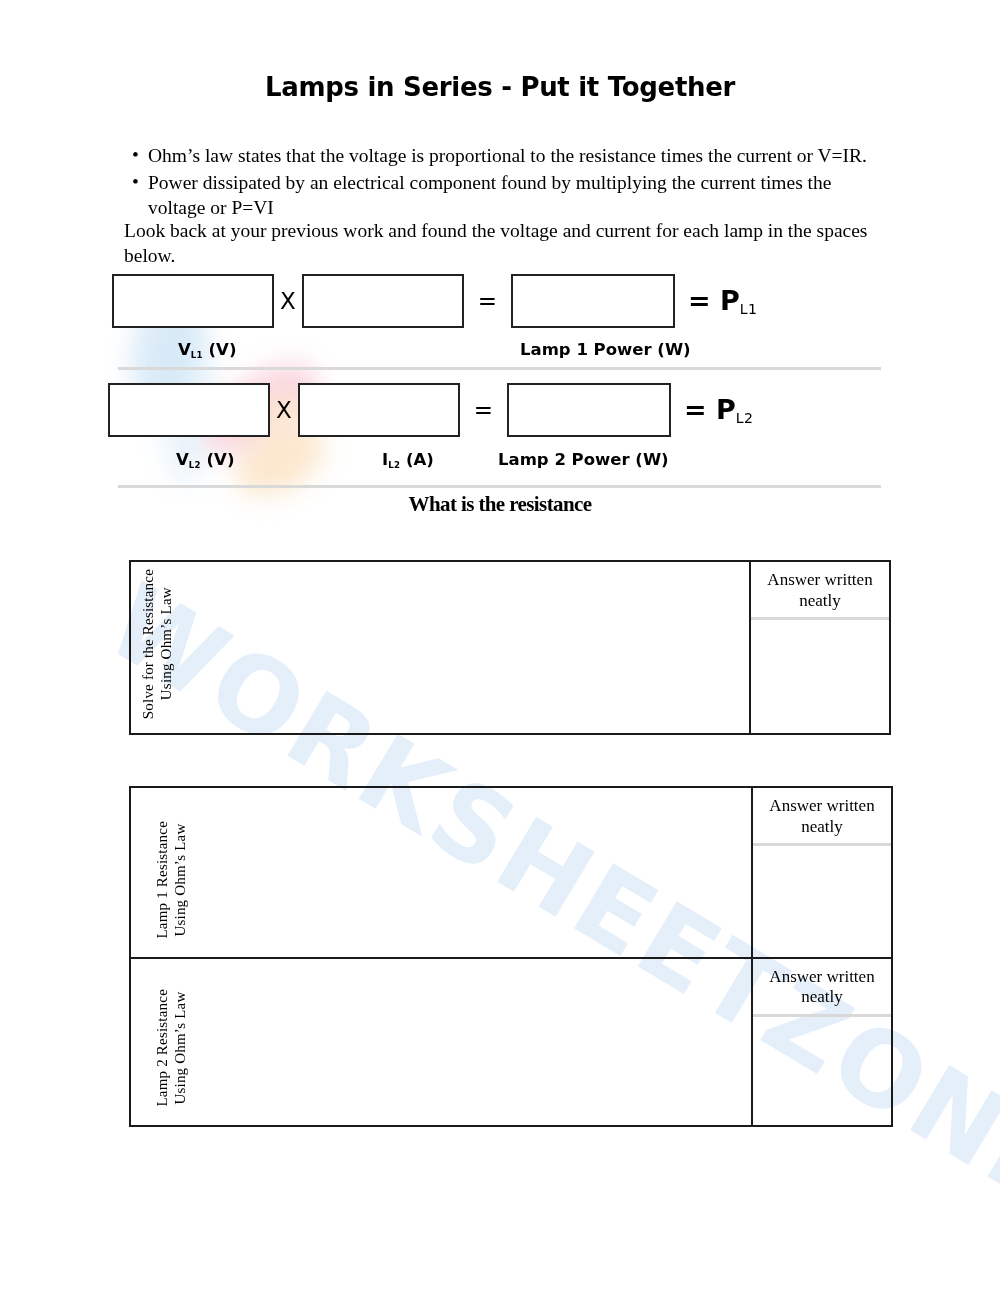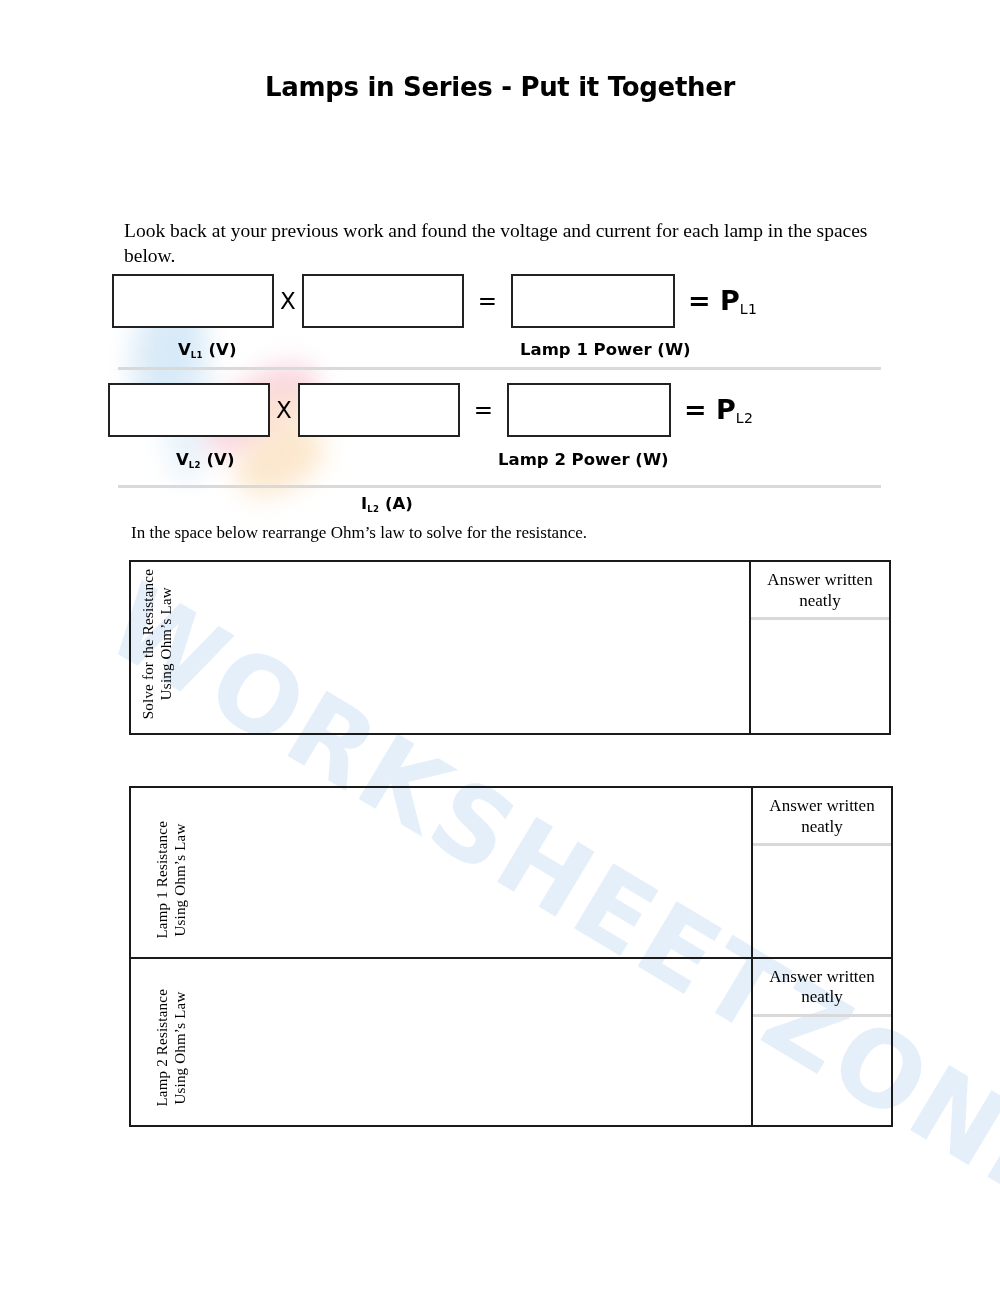--- a/index.html
+++ b/index.html
@@ -151,21 +151,21 @@
     font-family: "DejaVu Sans", sans-serif;
     font-size: 16.5px;
   }
   .eqlabels.l1 { top: 340px; }
   .eqlabels.l2 { top: 450px; }
   .eqlab { position: absolute; white-space: nowrap; font-weight: bold; }
   .eqlabels.l1 .lab-v { left: 178px; }
   .eqlabels.l1 .lab-i { left: 363px; margin-top: 43px; }
   .eqlabels.l1 .lab-p { left: 520px; }
   .eqlabels.l2 .lab-v { left: 176px; }
-  .eqlabels.l2 .lab-i { left: 361px; margin-top: 44px; }
+  .eqlabels.l2 .lab-i { left: 382px; }
   .eqlabels.l2 .lab-p { left: 498px; }
 
   .rule {
     position: absolute;
     left: 118px;
     width: 763px;
     height: 3px;
     background: #d9d9d9;
   }
   .rule.rule1 { top: 367px; }
@@ -259,20 +259,26 @@
   <div class="wm-blob b3"></div>
   <div class="wm-blob b4"></div>
   <div class="wm-blob b5"></div>
   <div class="wm-text">WORKSHEETZONE</div>
 </div>
 
 <div id="page">
 
   <div class="title">Lamps in Series - Put it Together</div>
 
+  <div class="bullets">
+    <ul>
+      <li>Ohm’s law states that the voltage is proportional to the resistance times the current or V=IR.</li>
+      <li>Power dissipated by an electrical component found by multiplying the current times the voltage or P=VI</li>
+    </ul>
+  </div>
 
   <div class="lead">Look back at your previous work and found the voltage and current for each lamp in the spaces below.</div>
 
   <div class="eqrow r1">
     <div class="eq-inner">
       <div class="fieldbox fb-a"></div>
       <div class="op">X</div>
       <div class="fieldbox fb-b"></div>
       <div class="op wide">=</div>
       <div class="fieldbox fb-c"></div>
@@ -298,22 +304,22 @@
     </div>
   </div>
   <div class="eqlabels l2">
     <span class="eqlab lab-v"><span>V</span><sub class="sm">L2</sub> <span>(V)</span></span>
     <span class="eqlab lab-i"><span>I</span><sub class="sm">L2</sub> <span>(A)</span></span>
     <span class="eqlab lab-p">Lamp 2 Power (W)</span>
   </div>
 
   <div class="rule rule2"></div>
 
-
-  <div class="instr i1">In the space below rearrange Ohm’s law to solve for the resistance.</div>
+  <div class="section-head">What is the resistance</div>
+
 
   <div class="wtable t1">
     <div class="wrow">
       <div class="work-cell">
         <div class="vlabel">
           <span class="vlabel-inner">Solve for the Resistance
 Using Ohm’s Law</span>
         </div>
       </div>
       <div class="answer-cell">

